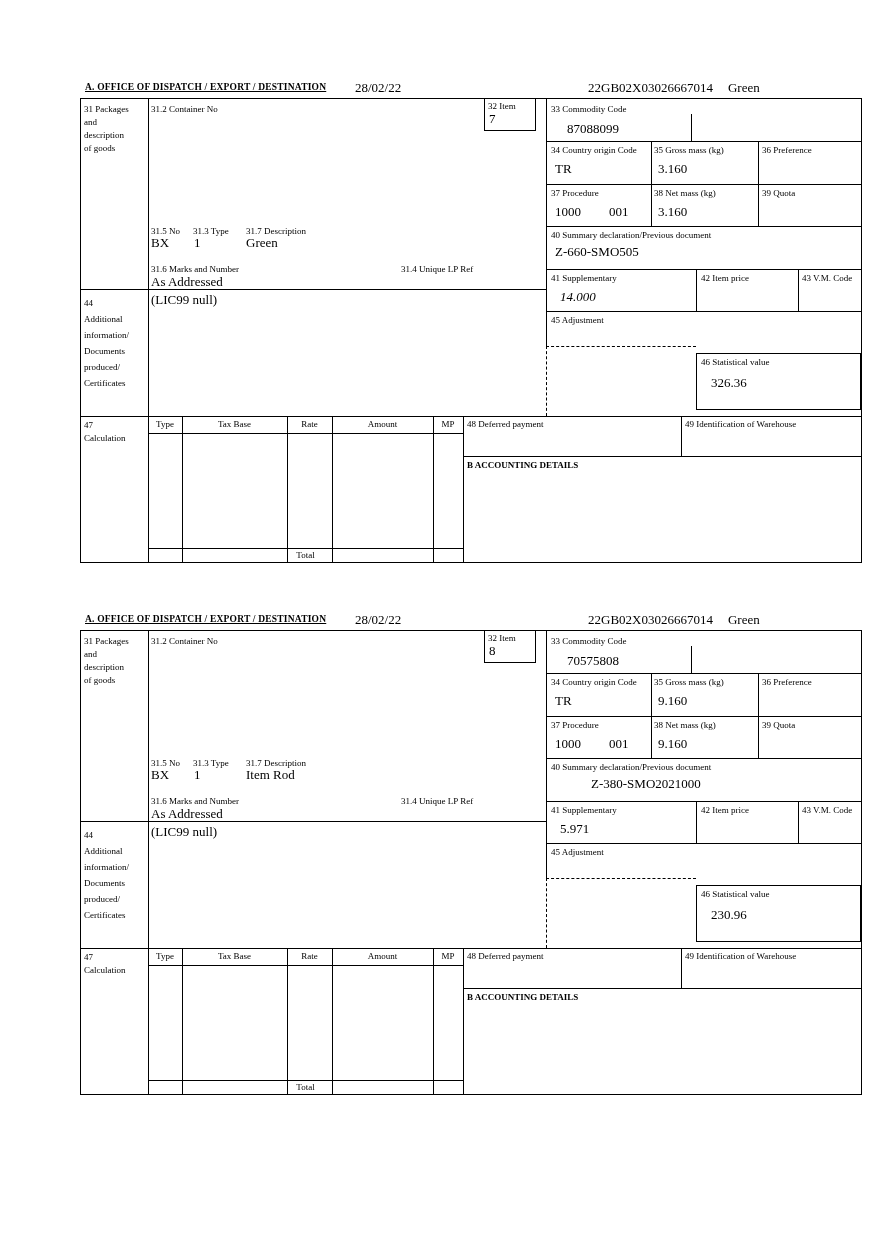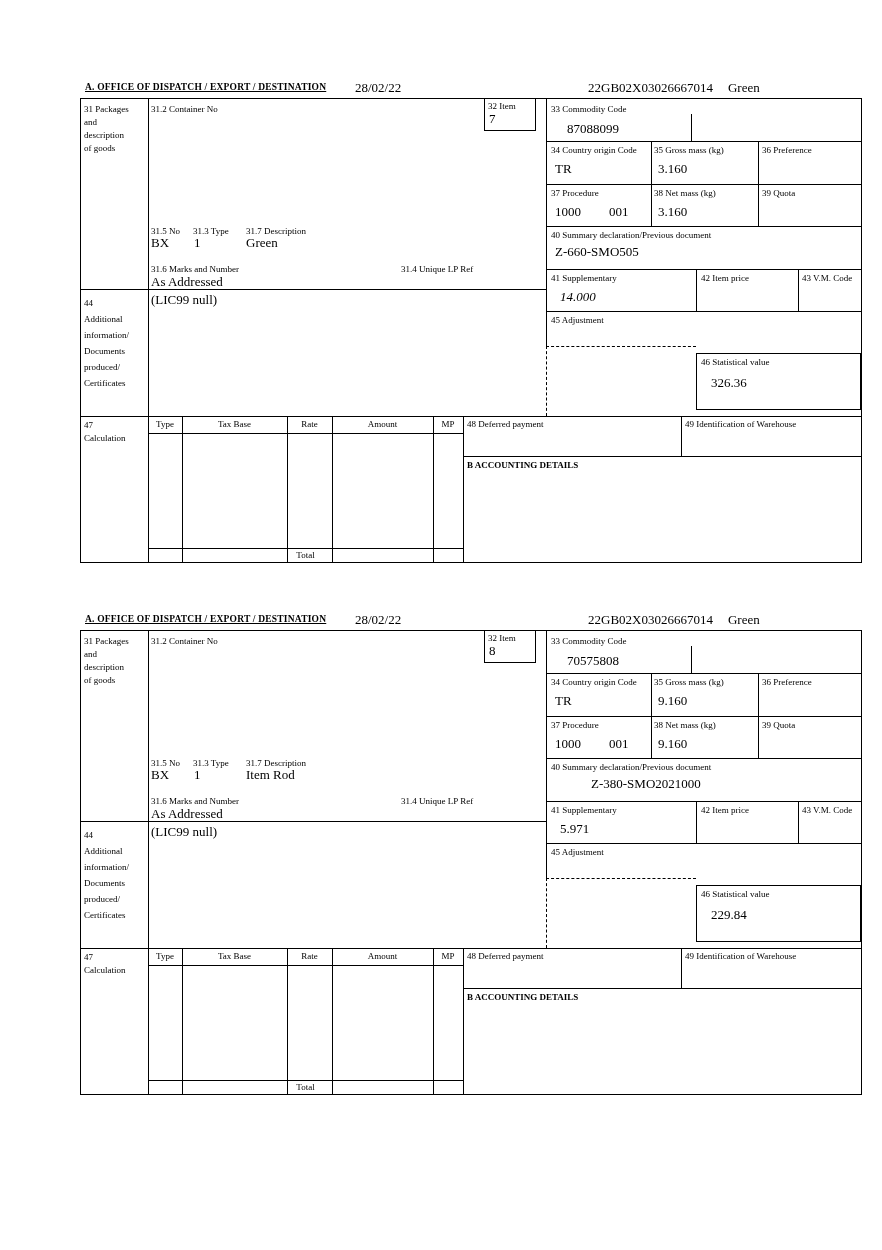--- a/index.html
+++ b/index.html
@@ -231,21 +231,21 @@
 
     <div class="lbl" style="left:470px;top:174px;">41 Supplementary</div>
     <div class="val" style="left:479px;top:191px;">5.971</div>
     <div class="lbl" style="left:620px;top:174px;">42 Item price</div>
     <div class="lbl" style="left:721px;top:174px;">43 V.M. Code</div>
 
     <div class="lbl" style="left:470px;top:216px;">45 Adjustment</div>
 
     <div class="minibox" style="left:615px;top:254px;width:165px;height:57px;">
       <div class="lbl" style="left:4px;top:3px;">46 Statistical value</div>
-      <div class="val" style="left:14px;top:22px;">229.84</div>
+      <div class="val" style="left:14px;top:22px;">230.96</div>
     </div>
 
     <div class="lbl ctr" style="left:67px;top:320px;width:34px;">Type</div>
     <div class="lbl ctr" style="left:101px;top:320px;width:105px;">Tax Base</div>
     <div class="lbl ctr" style="left:206px;top:320px;width:45px;">Rate</div>
     <div class="lbl ctr" style="left:251px;top:320px;width:101px;">Amount</div>
     <div class="lbl ctr" style="left:352px;top:320px;width:30px;">MP</div>
     <div class="lbl ctr" style="left:67px;top:451px;width:315px;">Total</div>
 
     <div class="lbl" style="left:386px;top:320px;">48 Deferred payment</div>

